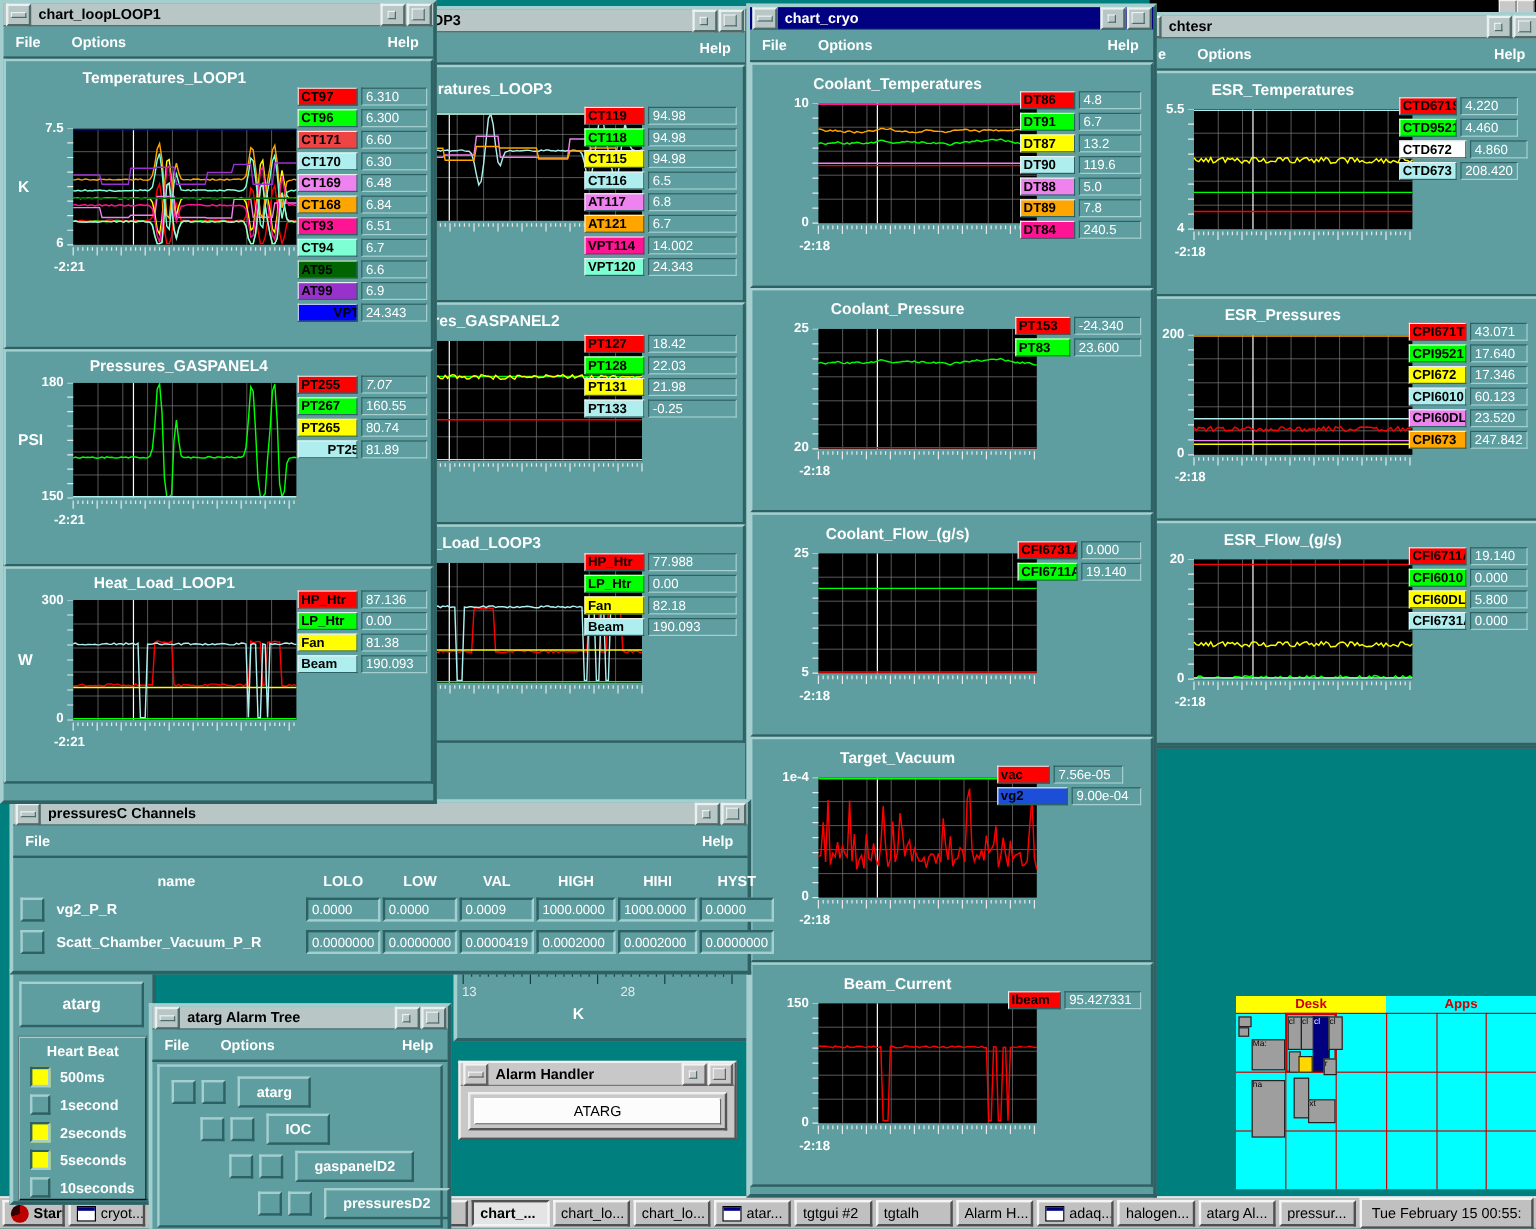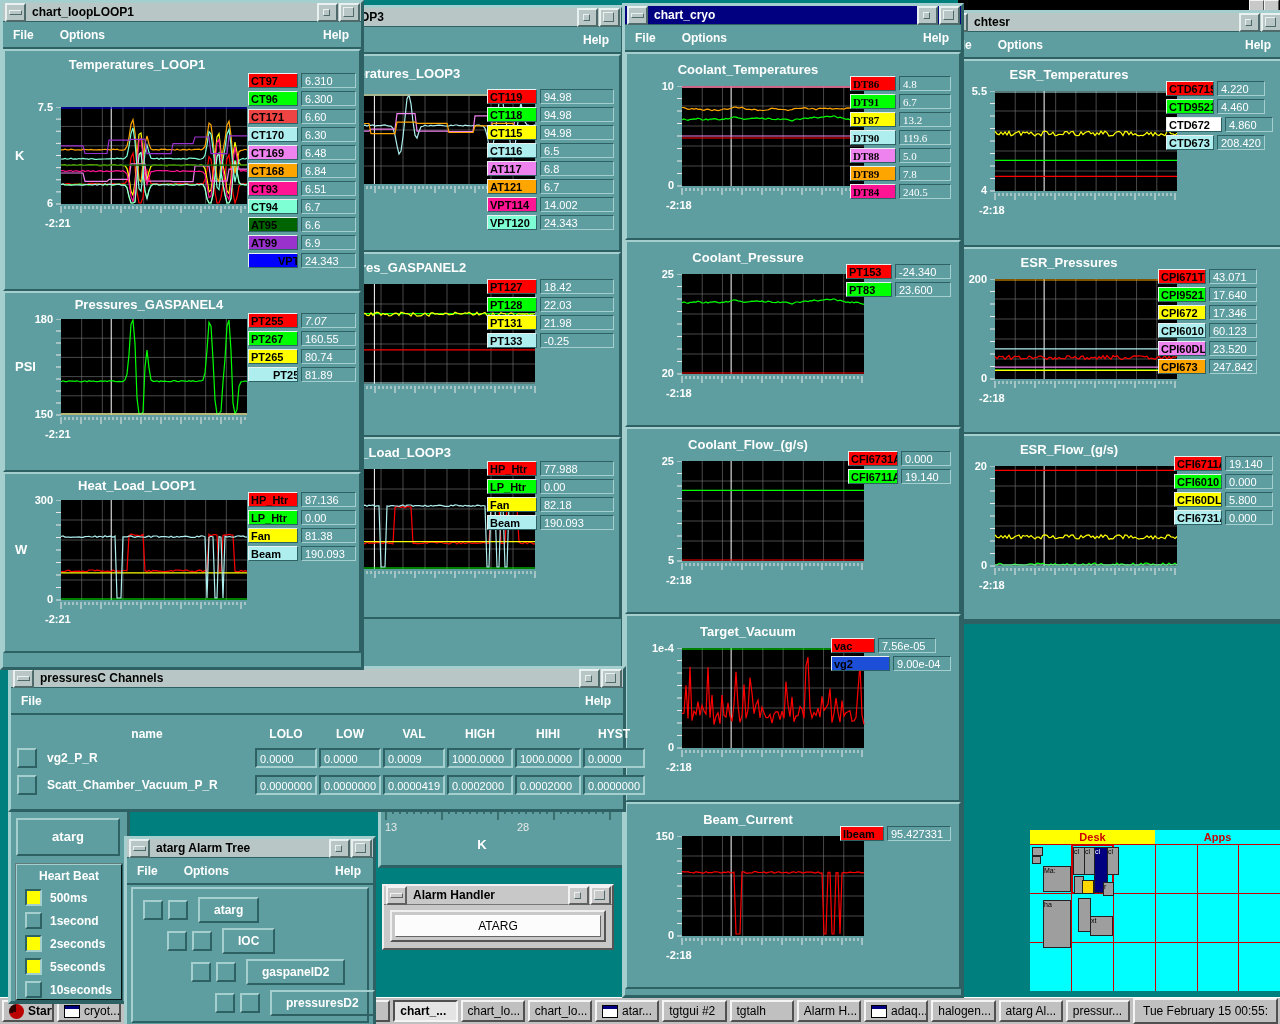--- a/index.html
+++ b/index.html
@@ -1115,21 +1115,21 @@
           <polyline points="8,77.4 10,79.6 12,77.1 14,77.7 16,77.4 18,80.3 20,78.0 22,76.5 24,80.4 26,78.5 28,77.1 30,77.7 32,77.2 34,80.0 36,79.7 38,79.5 40,79.3 42,76.9 44,78.0 46,79.8 48,78.3 50,78.5 52,77.0 54,77.1 56,78.3 58,79.1 60,80.5 62,78.3 64,78.4 66,80.4 68,78.5 70,80.0 72,78.4 74,79.6 76,79.5 78,79.9 80,76.9 82,76.8 84,78.6 86,78.8 88,77.6 90,79.3 92,80.1 94,77.4 96,77.0 98,80.5 100,78.5 102,80.3 104,78.4 106,78.9 108,78.1 110,80.2 112,77.7 114,79.3 116,76.6 118,79.8 120,76.5 122,78.7 124,80.2 126,76.6 128,77.7 130,76.6 132,78.9 134,80.3 136,80.1 138,78.5 140,79.4 142,79.7 144,78.7 146,77.1 148,76.9 150,77.2 152,76.8 154,77.0 156,77.3 158,77.8 160,77.2 162,80.0 164,79.2 166,79.6 168,80.4 170,78.8 172,77.2 174,80.2 176,78.7 178,76.6 180,80.2 182,77.5 184,79.9 186,77.9 188,78.3 190,76.8" fill="none" stroke="#ff0000" stroke-width="1.2"></polyline>
           <polyline points="8,91.2 10,91.2 12,91.2 14,91.2 16,91.2 18,91.2 20,91.2 22,91.2 24,91.2 26,91.2 28,91.2 30,91.2 32,91.2 34,91.2 36,91.2 38,91.2 40,91.2 42,91.2 44,91.2 46,91.2 48,91.2 50,91.2 52,91.2 54,91.2 56,91.2 58,91.2 60,91.2 62,91.2 64,91.2 66,91.2 68,91.2 70,91.2 72,91.2 74,91.2 76,91.2 78,91.2 80,91.2 82,91.2 84,91.2 86,91.2 88,91.2 90,91.2 92,91.2 94,91.2 96,91.2 98,91.2 100,91.2 102,91.2 104,91.2 106,91.2 108,91.2 110,91.2 112,91.2 114,91.2 116,91.2 118,91.2 120,91.2 122,91.2 124,91.2 126,91.2 128,91.2 130,91.2 132,91.2 134,91.2 136,91.2 138,91.2 140,91.2 142,91.2 144,91.2 146,91.2 148,91.2 150,91.2 152,91.2 154,91.2 156,91.2 158,91.2 160,91.2 162,91.2 164,91.2 166,91.2 168,91.2 170,91.2 172,91.2 174,91.2 176,91.2 178,91.2 180,91.2 182,91.2 184,91.2 186,91.2 188,91.2 190,91.2" fill="none" stroke="#00ff00" stroke-width="1.2"></polyline>
           <polyline points="8,91.3 10,91.3 12,91.3 14,91.3 16,91.3 18,91.3 20,91.3 22,91.3 24,91.3 26,91.3 28,91.3 30,91.3 32,91.3 34,91.3 36,91.3 38,91.3 40,91.3 42,91.3 44,91.3 46,91.3 48,91.3 50,91.3 52,91.3 54,91.3 56,91.3 58,91.3 60,91.3 62,91.3 64,91.3 66,91.3 68,91.3 70,91.3 72,91.3 74,91.3 76,91.3 78,91.3 80,91.3 82,91.3 84,91.3 86,91.3 88,91.3 90,91.3 92,91.3 94,91.3 96,91.3 98,91.3 100,91.3 102,91.3 104,91.3 106,91.3 108,91.3 110,91.3 112,91.3 114,91.3 116,91.3 118,91.3 120,91.3 122,91.3 124,91.3 126,91.3 128,91.3 130,91.3 132,91.3 134,91.3 136,91.3 138,91.3 140,91.3 142,91.3 144,91.3 146,91.3 148,91.3 150,91.3 152,91.3 154,91.3 156,91.3 158,91.3 160,91.3 162,91.3 164,91.3 166,91.3 168,91.3 170,91.3 172,91.3 174,91.3 176,91.3 178,91.3 180,91.3 182,91.3 184,91.3 186,91.3 188,91.3 190,91.3" fill="none" stroke="#ffff00" stroke-width="1.2"></polyline>
           <polyline points="8,69.9 10,69.9 12,69.9 14,69.9 16,69.9 18,69.9 20,69.9 22,69.9 24,69.9 26,69.9 28,69.9 30,69.9 32,69.9 34,69.9 36,69.9 38,69.9 40,69.9 42,69.9 44,69.9 46,69.9 48,69.9 50,69.9 52,69.9 54,69.9 56,69.9 58,69.9 60,69.9 62,69.9 64,69.9 66,69.9 68,69.9 70,69.9 72,69.9 74,69.9 76,69.9 78,69.9 80,69.9 82,69.9 84,69.9 86,69.9 88,69.9 90,69.9 92,69.9 94,69.9 96,69.9 98,69.9 100,69.9 102,69.9 104,69.9 106,69.9 108,69.9 110,69.9 112,69.9 114,69.9 116,69.9 118,69.9 120,69.9 122,69.9 124,69.9 126,69.9 128,69.9 130,69.9 132,69.9 134,69.9 136,69.9 138,69.9 140,69.9 142,69.9 144,69.9 146,69.9 148,69.9 150,69.9 152,69.9 154,69.9 156,69.9 158,69.9 160,69.9 162,69.9 164,69.9 166,69.9 168,69.9 170,69.9 172,69.9 174,69.9 176,69.9 178,69.9 180,69.9 182,69.9 184,69.9 186,69.9 188,69.9 190,69.9" fill="none" stroke="#aeeeee" stroke-width="1.2"></polyline>
           <polyline points="8,88.2 10,88.2 12,88.2 14,88.2 16,88.2 18,88.2 20,88.2 22,88.2 24,88.2 26,88.2 28,88.2 30,88.2 32,88.2 34,88.2 36,88.2 38,88.2 40,88.2 42,88.2 44,88.2 46,88.2 48,88.2 50,88.2 52,88.2 54,88.2 56,88.2 58,88.2 60,88.2 62,88.2 64,88.2 66,88.2 68,88.2 70,88.2 72,88.2 74,88.2 76,88.2 78,88.2 80,88.2 82,88.2 84,88.2 86,88.2 88,88.2 90,88.2 92,88.2 94,88.2 96,88.2 98,88.2 100,88.2 102,88.2 104,88.2 106,88.2 108,88.2 110,88.2 112,88.2 114,88.2 116,88.2 118,88.2 120,88.2 122,88.2 124,88.2 126,88.2 128,88.2 130,88.2 132,88.2 134,88.2 136,88.2 138,88.2 140,88.2 142,88.2 144,88.2 146,88.2 148,88.2 150,88.2 152,88.2 154,88.2 156,88.2 158,88.2 160,88.2 162,88.2 164,88.2 166,88.2 168,88.2 170,88.2 172,88.2 174,88.2 176,88.2 178,88.2 180,88.2 182,88.2 184,88.2 186,88.2 188,88.2 190,88.2" fill="none" stroke="#ee82ee" stroke-width="1.2"></polyline>
           <polyline points="8,1.0 10,1.0 12,1.0 14,1.0 16,1.0 18,1.0 20,1.0 22,1.0 24,1.0 26,1.0 28,1.0 30,1.0 32,1.0 34,1.0 36,1.0 38,1.0 40,1.0 42,1.0 44,1.0 46,1.0 48,1.0 50,1.0 52,1.0 54,1.0 56,1.0 58,1.0 60,1.0 62,1.0 64,1.0 66,1.0 68,1.0 70,1.0 72,1.0 74,1.0 76,1.0 78,1.0 80,1.0 82,1.0 84,1.0 86,1.0 88,1.0 90,1.0 92,1.0 94,1.0 96,1.0 98,1.0 100,1.0 102,1.0 104,1.0 106,1.0 108,1.0 110,1.0 112,1.0 114,1.0 116,1.0 118,1.0 120,1.0 122,1.0 124,1.0 126,1.0 128,1.0 130,1.0 132,1.0 134,1.0 136,1.0 138,1.0 140,1.0 142,1.0 144,1.0 146,1.0 148,1.0 150,1.0 152,1.0 154,1.0 156,1.0 158,1.0 160,1.0 162,1.0 164,1.0 166,1.0 168,1.0 170,1.0 172,1.0 174,1.0 176,1.0 178,1.0 180,1.0 182,1.0 184,1.0 186,1.0 188,1.0 190,1.0" fill="none" stroke="#ffa500" stroke-width="1.2"></polyline>
         </svg>
         <div class="ylab" style="left: -4px; top: 24px;">200</div>
         <div class="ylab" style="left: -4px; top: 123px;">0</div>
         <div class="xlab" style="left: 32px; top: 143px;">-2:18</div>
-        <div class="legend" style="right: 24px; top: 20px; margin-left: 16px;">
+        <div class="legend" style="right: 8px; top: 20px; margin-left: 16px;">
           <div class="lrow">
             <span class="chip" style="width: 48px; background: rgb(255, 0, 0);">CPI671T</span>
             <span class="lval" style="width: 48px;">43.071</span>
           </div>
           <div class="lrow">
             <span class="chip" style="width: 48px; background: rgb(0, 255, 0);">CPI9521</span>
             <span class="lval" style="width: 48px;">17.640</span>
           </div>
           <div class="lrow">
             <span class="chip" style="width: 48px; background: rgb(255, 255, 0);">CPI672</span>
@@ -1348,21 +1348,21 @@
           <polyline points="8,33.8 10,33.0 12,33.7 14,34.3 16,33.4 18,33.4 20,32.9 22,33.1 24,32.2 26,32.8 28,33.8 30,34.0 32,33.0 34,34.1 36,33.0 38,33.1 40,32.6 42,32.9 44,33.6 46,33.9 48,33.2 50,33.3 52,32.5 54,33.1 56,32.3 58,31.5 60,30.8 62,31.1 64,31.9 66,32.2 68,32.8 70,33.4 72,33.1 74,32.9 76,32.7 78,32.2 80,32.3 82,31.8 84,32.2 86,32.6 88,31.9 90,32.9 92,33.2 94,32.2 96,32.5 98,33.4 100,33.5 102,33.6 104,32.7 106,33.7 108,33.1 110,33.2 112,33.2 114,33.7 116,34.4 118,35.1 120,34.0 122,33.0 124,33.0 126,33.6 128,32.7 130,32.1 132,32.2 134,32.7 136,31.7 138,31.9 140,30.9 142,31.5 144,32.1 146,31.4 148,31.1 150,30.8 152,30.3 154,30.3 156,30.8 158,30.4 160,29.8 162,30.7 164,31.9 166,31.2 168,31.9 170,32.5 172,33.3 174,32.9 176,33.8 178,32.8 180,33.8 182,33.2 184,33.3 186,34.3 188,34.9 190,35.3" fill="none" stroke="#00ff00" stroke-width="1.2"></polyline>
           <polyline points="8,1.0 10,1.0 12,1.0 14,1.0 16,1.0 18,1.0 20,1.0 22,1.0 24,1.0 26,1.0 28,1.0 30,1.0 32,1.0 34,1.0 36,1.0 38,1.0 40,1.0 42,1.0 44,1.0 46,1.0 48,1.0 50,1.0 52,1.0 54,1.0 56,1.0 58,1.0 60,1.0 62,1.0 64,1.0 66,1.0 68,1.0 70,1.0 72,1.0 74,1.0 76,1.0 78,1.0 80,1.0 82,1.0 84,1.0 86,1.0 88,1.0 90,1.0 92,1.0 94,1.0 96,1.0 98,1.0 100,1.0 102,1.0 104,1.0 106,1.0 108,1.0 110,1.0 112,1.0 114,1.0 116,1.0 118,1.0 120,1.0 122,1.0 124,1.0 126,1.0 128,1.0 130,1.0 132,1.0 134,1.0 136,1.0 138,1.0 140,1.0 142,1.0 144,1.0 146,1.0 148,1.0 150,1.0 152,1.0 154,1.0 156,1.0 158,1.0 160,1.0 162,1.0 164,1.0 166,1.0 168,1.0 170,1.0 172,1.0 174,1.0 176,1.0 178,1.0 180,1.0 182,1.0 184,1.0 186,1.0 188,1.0 190,1.0" fill="none" stroke="#ffff00" stroke-width="1.2"></polyline>
           <polyline points="8,1.0 10,1.0 12,1.0 14,1.0 16,1.0 18,1.0 20,1.0 22,1.0 24,1.0 26,1.0 28,1.0 30,1.0 32,1.0 34,1.0 36,1.0 38,1.0 40,1.0 42,1.0 44,1.0 46,1.0 48,1.0 50,1.0 52,1.0 54,1.0 56,1.0 58,1.0 60,1.0 62,1.0 64,1.0 66,1.0 68,1.0 70,1.0 72,1.0 74,1.0 76,1.0 78,1.0 80,1.0 82,1.0 84,1.0 86,1.0 88,1.0 90,1.0 92,1.0 94,1.0 96,1.0 98,1.0 100,1.0 102,1.0 104,1.0 106,1.0 108,1.0 110,1.0 112,1.0 114,1.0 116,1.0 118,1.0 120,1.0 122,1.0 124,1.0 126,1.0 128,1.0 130,1.0 132,1.0 134,1.0 136,1.0 138,1.0 140,1.0 142,1.0 144,1.0 146,1.0 148,1.0 150,1.0 152,1.0 154,1.0 156,1.0 158,1.0 160,1.0 162,1.0 164,1.0 166,1.0 168,1.0 170,1.0 172,1.0 174,1.0 176,1.0 178,1.0 180,1.0 182,1.0 184,1.0 186,1.0 188,1.0 190,1.0" fill="none" stroke="#aeeeee" stroke-width="1.2"></polyline>
           <polyline points="8,50.0 10,50.0 12,50.0 14,50.0 16,50.0 18,50.0 20,50.0 22,50.0 24,50.0 26,50.0 28,50.0 30,50.0 32,50.0 34,50.0 36,50.0 38,50.0 40,50.0 42,50.0 44,50.0 46,50.0 48,50.0 50,50.0 52,50.0 54,50.0 56,50.0 58,50.0 60,50.0 62,50.0 64,50.0 66,50.0 68,50.0 70,50.0 72,50.0 74,50.0 76,50.0 78,50.0 80,50.0 82,50.0 84,50.0 86,50.0 88,50.0 90,50.0 92,50.0 94,50.0 96,50.0 98,50.0 100,50.0 102,50.0 104,50.0 106,50.0 108,50.0 110,50.0 112,50.0 114,50.0 116,50.0 118,50.0 120,50.0 122,50.0 124,50.0 126,50.0 128,50.0 130,50.0 132,50.0 134,50.0 136,50.0 138,50.0 140,50.0 142,50.0 144,50.0 146,50.0 148,50.0 150,50.0 152,50.0 154,50.0 156,50.0 158,50.0 160,50.0 162,50.0 164,50.0 166,50.0 168,50.0 170,50.0 172,50.0 174,50.0 176,50.0 178,50.0 180,50.0 182,50.0 184,50.0 186,50.0 188,50.0 190,50.0" fill="none" stroke="#ee82ee" stroke-width="1.2"></polyline>
           <polyline points="8,21.5 10,21.7 12,22.4 14,23.4 16,23.2 18,22.4 20,23.4 22,22.4 24,23.3 26,23.1 28,23.9 30,24.4 32,23.4 34,23.1 36,23.9 38,24.7 40,23.6 42,24.1 44,24.6 46,24.1 48,23.5 50,22.8 52,23.1 54,23.4 56,22.5 58,22.0 60,21.1 62,21.1 64,21.8 66,21.8 68,21.2 70,22.2 72,23.3 74,23.4 76,23.4 78,23.8 80,23.2 82,23.6 84,24.5 86,24.0 88,24.5 90,24.5 92,24.0 94,24.0 96,22.9 98,22.2 100,22.6 102,22.6 104,23.4 106,23.4 108,23.5 110,23.5 112,23.8 114,24.5 116,23.8 118,23.6 120,22.7 122,22.3 124,22.5 126,22.3 128,22.3 130,21.7 132,21.9 134,22.9 136,23.0 138,22.3 140,22.9 142,23.9 144,22.8 146,22.2 148,22.5 150,22.2 152,22.3 154,22.9 156,22.1 158,23.1 160,22.8 162,22.7 164,22.7 166,23.0 168,22.6 170,23.2 172,22.1 174,21.8 176,22.2 178,22.5 180,21.5 182,22.0 184,22.3 186,22.3 188,22.0 190,21.8" fill="none" stroke="#ffa500" stroke-width="1.2"></polyline>
           <polyline points="8,1.0 10,1.0 12,1.0 14,1.0 16,1.0 18,1.0 20,1.0 22,1.0 24,1.0 26,1.0 28,1.0 30,1.0 32,1.0 34,1.0 36,1.0 38,1.0 40,1.0 42,1.0 44,1.0 46,1.0 48,1.0 50,1.0 52,1.0 54,1.0 56,1.0 58,1.0 60,1.0 62,1.0 64,1.0 66,1.0 68,1.0 70,1.0 72,1.0 74,1.0 76,1.0 78,1.0 80,1.0 82,1.0 84,1.0 86,1.0 88,1.0 90,1.0 92,1.0 94,1.0 96,1.0 98,1.0 100,1.0 102,1.0 104,1.0 106,1.0 108,1.0 110,1.0 112,1.0 114,1.0 116,1.0 118,1.0 120,1.0 122,1.0 124,1.0 126,1.0 128,1.0 130,1.0 132,1.0 134,1.0 136,1.0 138,1.0 140,1.0 142,1.0 144,1.0 146,1.0 148,1.0 150,1.0 152,1.0 154,1.0 156,1.0 158,1.0 160,1.0 162,1.0 164,1.0 166,1.0 168,1.0 170,1.0 172,1.0 174,1.0 176,1.0 178,1.0 180,1.0 182,1.0 184,1.0 186,1.0 188,1.0 190,1.0" fill="none" stroke="#ff1493" stroke-width="1.2"></polyline>
         </svg>
         <div class="ylab" style="left: 3px; top: 26px;">10</div>
         <div class="ylab" style="left: 3px; top: 125px;">0</div>
         <div class="xlab" style="left: 39px; top: 145px;">-2:18</div>
-        <div class="legend" style="right: 8px; top: 22px; font-family: Liberation Serif, serif;">
+        <div class="legend" style="right: 8px; top: 22px;">
           <div class="lrow">
             <span class="chip" style="width: 46px; background: rgb(255, 0, 0);">DT86</span>
             <span class="lval" style="width: 52px;">4.8</span>
           </div>
           <div class="lrow">
             <span class="chip" style="width: 46px; background: rgb(0, 255, 0);">DT91</span>
             <span class="lval" style="width: 52px;">6.7</span>
           </div>
           <div class="lrow">
             <span class="chip" style="width: 46px; background: rgb(255, 255, 0);">DT87</span>

